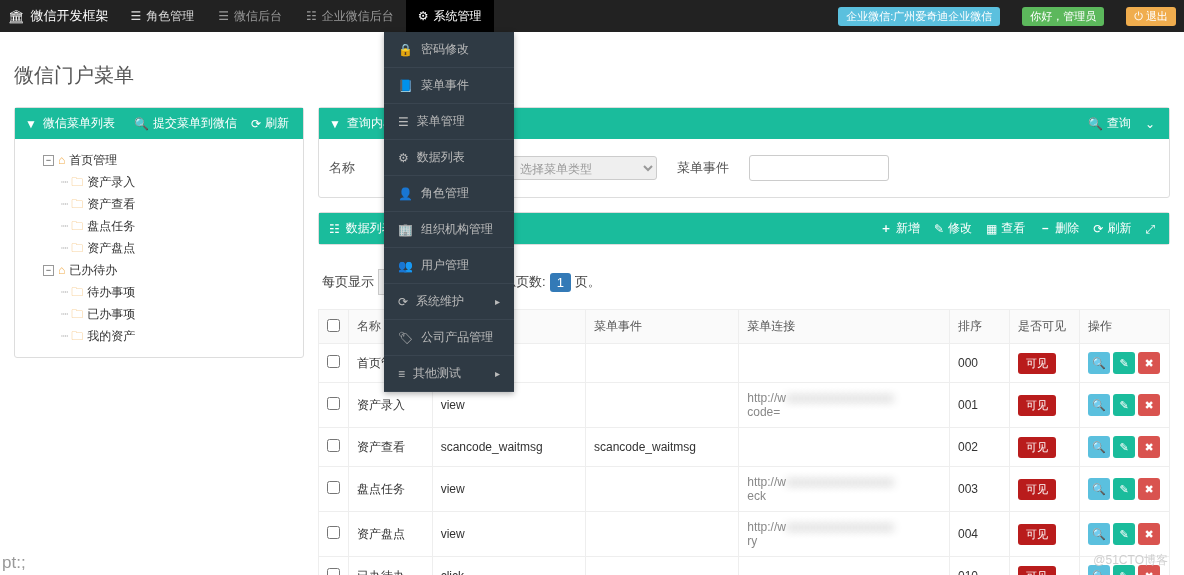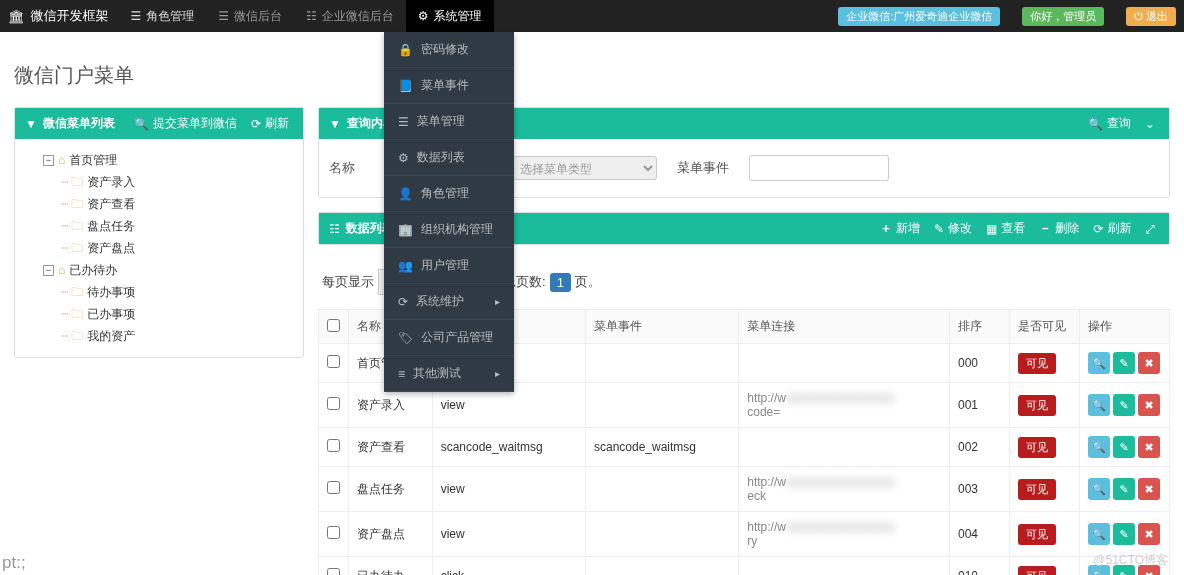--- a/index.html
+++ b/index.html
@@ -15,21 +15,21 @@
 .tag-green { background: #5cb85c; color: #fff; padding: 2px 8px; border-radius: 3px; font-size: 11px; }
 .tag-orange { background: #f0ad4e; color: #fff; padding: 2px 8px; border-radius: 3px; font-size: 11px; display:flex; align-items:center; gap:3px;}
 .dropdown { position: absolute; top: 32px; left: 384px; width: 130px; background: #2f3a44; z-index: 100; box-shadow: 0 2px 6px rgba(0,0,0,.3); }
 .dropdown-item { padding: 9px 14px; color: #bbb; font-size: 12px; display: flex; align-items: center; gap: 8px; border-bottom: 1px solid #3a4550; cursor: pointer; }
 .dropdown-item .caret { margin-left: auto; font-size: 10px; }
 .page { padding: 14px; display: flex; gap: 14px; align-items: flex-start; }
 .page-title { font-size: 20px; color: #555; padding: 30px 14px 4px; }
 .panel { border: 1px solid #ddd; border-radius: 3px; background: #fff; }
 .panel-left { width: 290px; }
 .panel-head { background: #1abc9c; color: #fff; padding: 7px 10px; display: flex; align-items: center; gap: 6px; font-size: 12px; }
-.panel-head .title { font-weight: bold; }
+.panel-head .title { font-weight: normal; }
 .panel-head .spacer { flex: 1; }
 .panel-head .btn { cursor: pointer; display:flex; align-items:center; gap:4px; padding: 0 4px;}
 .panel-body { padding: 10px; }
 .tree { font-size: 12px; line-height: 22px; color: #333; }
 .tree ul { list-style: none; padding-left: 18px; }
 .tree .node { display: flex; align-items: center; gap: 4px; cursor: pointer; }
 .tree .toggle { width: 11px; height: 11px; border: 1px solid #999; display: inline-flex; align-items: center; justify-content: center; font-size: 9px; line-height: 9px; }
 .tree .dotline { color: #aaa; letter-spacing: -1px; }
 .tree .folder-y { color: #f0ad4e; }
 .tree .home { color: #f0ad4e; }

